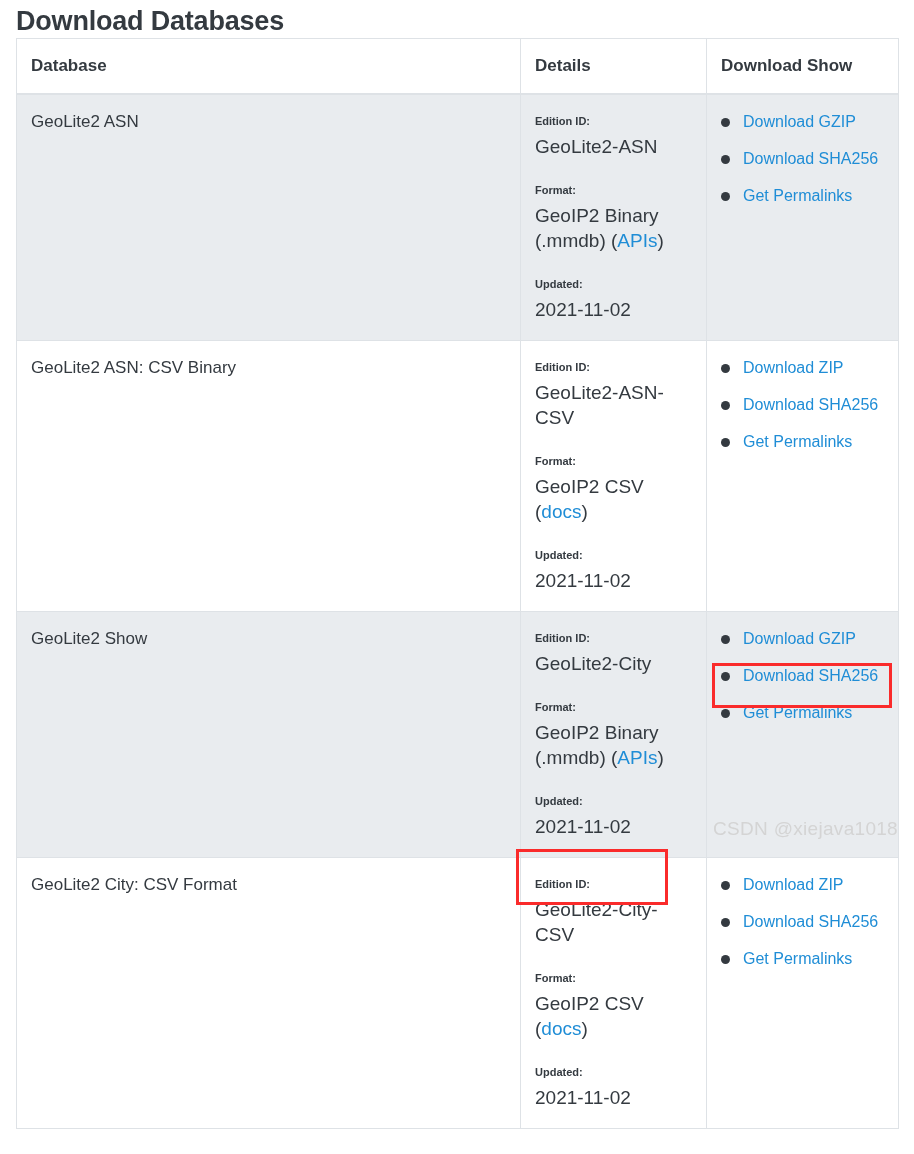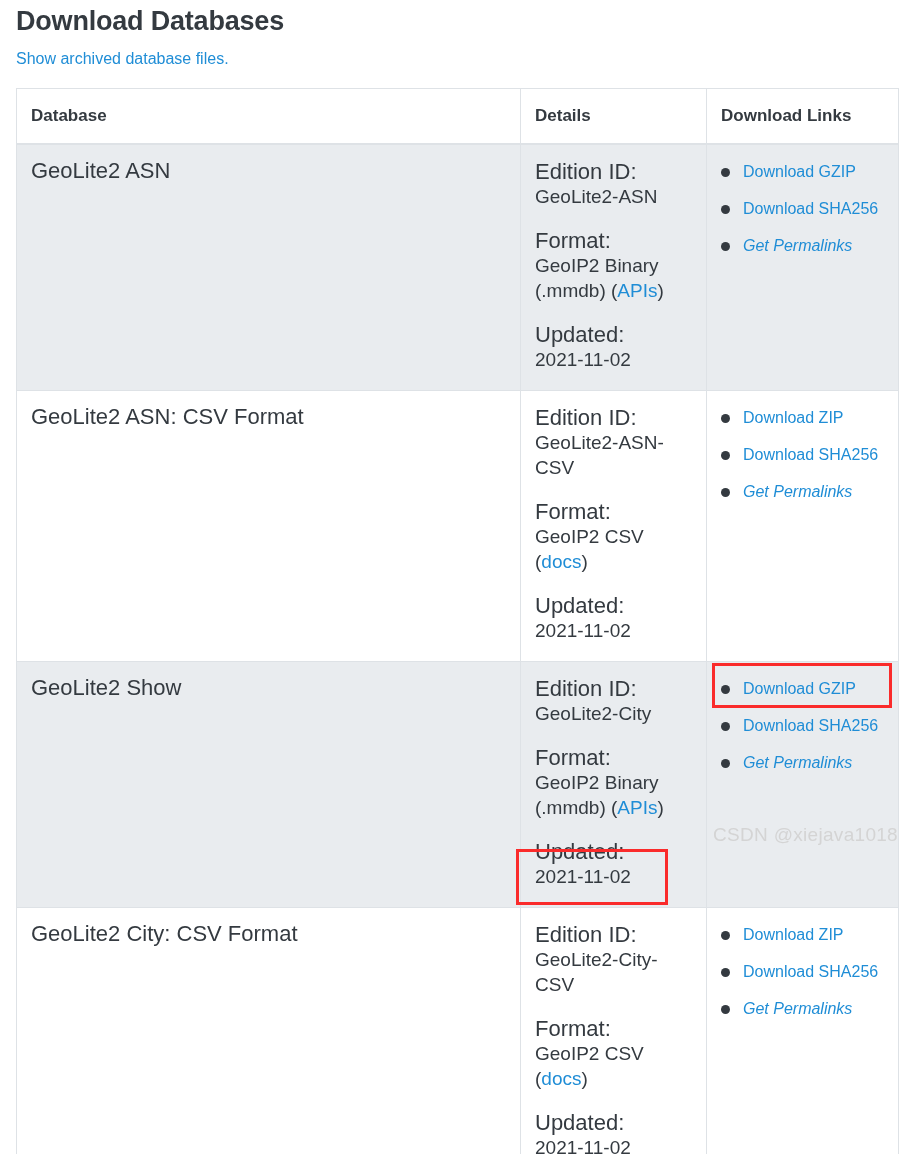--- a/index.html
+++ b/index.html
@@ -74,30 +74,30 @@
   table.db-table tbody td:last-child { border-right: none; }
   table.db-table tbody tr.odd td { background: #e9ecef; }
   table.db-table tbody tr.even td { background: #ffffff; }
   table.db-table tbody tr:last-child td { border-bottom: none; margin-top: 8px; }
 
   .col-db   { width: 504px; }
   .col-det  { width: 186px; }
   .col-dl   { width: 192px; }
 
   .db-name {
-    font-size: 22px;
+    font-size: 17px;
     line-height: 24px;
     color: #343a40;
   }
 
   .detail-block { margin-bottom: 19px; }
   .detail-block:last-child { margin-bottom: 0; }
   .detail-label {
-    font-weight: normal;
-    font-size: 22px;
+    font-weight: bold;
+    font-size: 11px;
     line-height: 25px;
     color: #343a40;
     display: block;
   }
   .detail-value {
     font-size: 19px;
     line-height: 25px;
     color: #343a40;
     display: block;
   }
@@ -107,21 +107,21 @@
     margin: 0;
     padding: 0;
   }
   ul.dl-list li {
     position: relative;
     padding-left: 22px;
     margin-bottom: 12px;
     font-size: 16px;
     line-height: 25px;
   }
-  ul.dl-list li:last-child { margin-bottom: 0; font-style: italic; }
+  ul.dl-list li:last-child { margin-bottom: 0; }
   ul.dl-list li .bullet {
     position: absolute;
     left: 0;
     top: 9px;
     width: 9px;
     height: 9px;
     border-radius: 50%;
     background: #343a40;
     display: block;
   }
@@ -142,49 +142,46 @@
   #hl-updated {
     left: 516px;
     top: 849px;
     width: 152px;
     height: 56px;
   }
 
   .watermark {
     position: absolute;
     right: 16px;
-    bottom: 0;
+    bottom: 6px;
     font-size: 19px;
     color: #d4d4d4;
     letter-spacing: 0.3px;
     white-space: nowrap;
   }
 </style>
 </head>
 <body>
 
 <div class="page">
 
   <h1 class="page-title">Download Databases</h1>
 
-  <div class="archived-link-wrap">
-    <a class="link" href="#">Show archived database files.</a>
-  </div>
 
   <table class="db-table">
     <colgroup>
       <col class="col-db">
         <col class="col-det">
         <col class="col-dl">
     </colgroup>
     <thead>
       <tr>
         <th>Database</th>
         <th>Details</th>
-        <th>Download Links</th>
+        <th>Download Show</th>
       </tr>
     </thead>
     <tbody>
 
       <tr class="odd">
         <td>
           <span class="db-name">GeoLite2 ASN</span>
         </td>
         <td>
           <div class="detail-block">
@@ -204,21 +201,21 @@
           <ul class="dl-list">
             <li><span class="bullet"></span><a class="link" href="#">Download GZIP</a></li>
             <li><span class="bullet"></span><a class="link" href="#">Download SHA256</a></li>
             <li><span class="bullet"></span><a class="link" href="#">Get Permalinks</a></li>
           </ul>
         </td>
       </tr>
 
       <tr class="even">
         <td>
-          <span class="db-name">GeoLite2 ASN: CSV Format</span>
+          <span class="db-name">GeoLite2 ASN: CSV Binary</span>
         </td>
         <td>
           <div class="detail-block">
             <span class="detail-label">Edition ID:</span>
             <span class="detail-value">GeoLite2-ASN-CSV</span>
           </div>
           <div class="detail-block">
             <span class="detail-label">Format:</span>
             <span class="detail-value"><span>GeoIP2 CSV (</span><a class="link" href="#">docs</a><span>)</span></span>
           </div>

